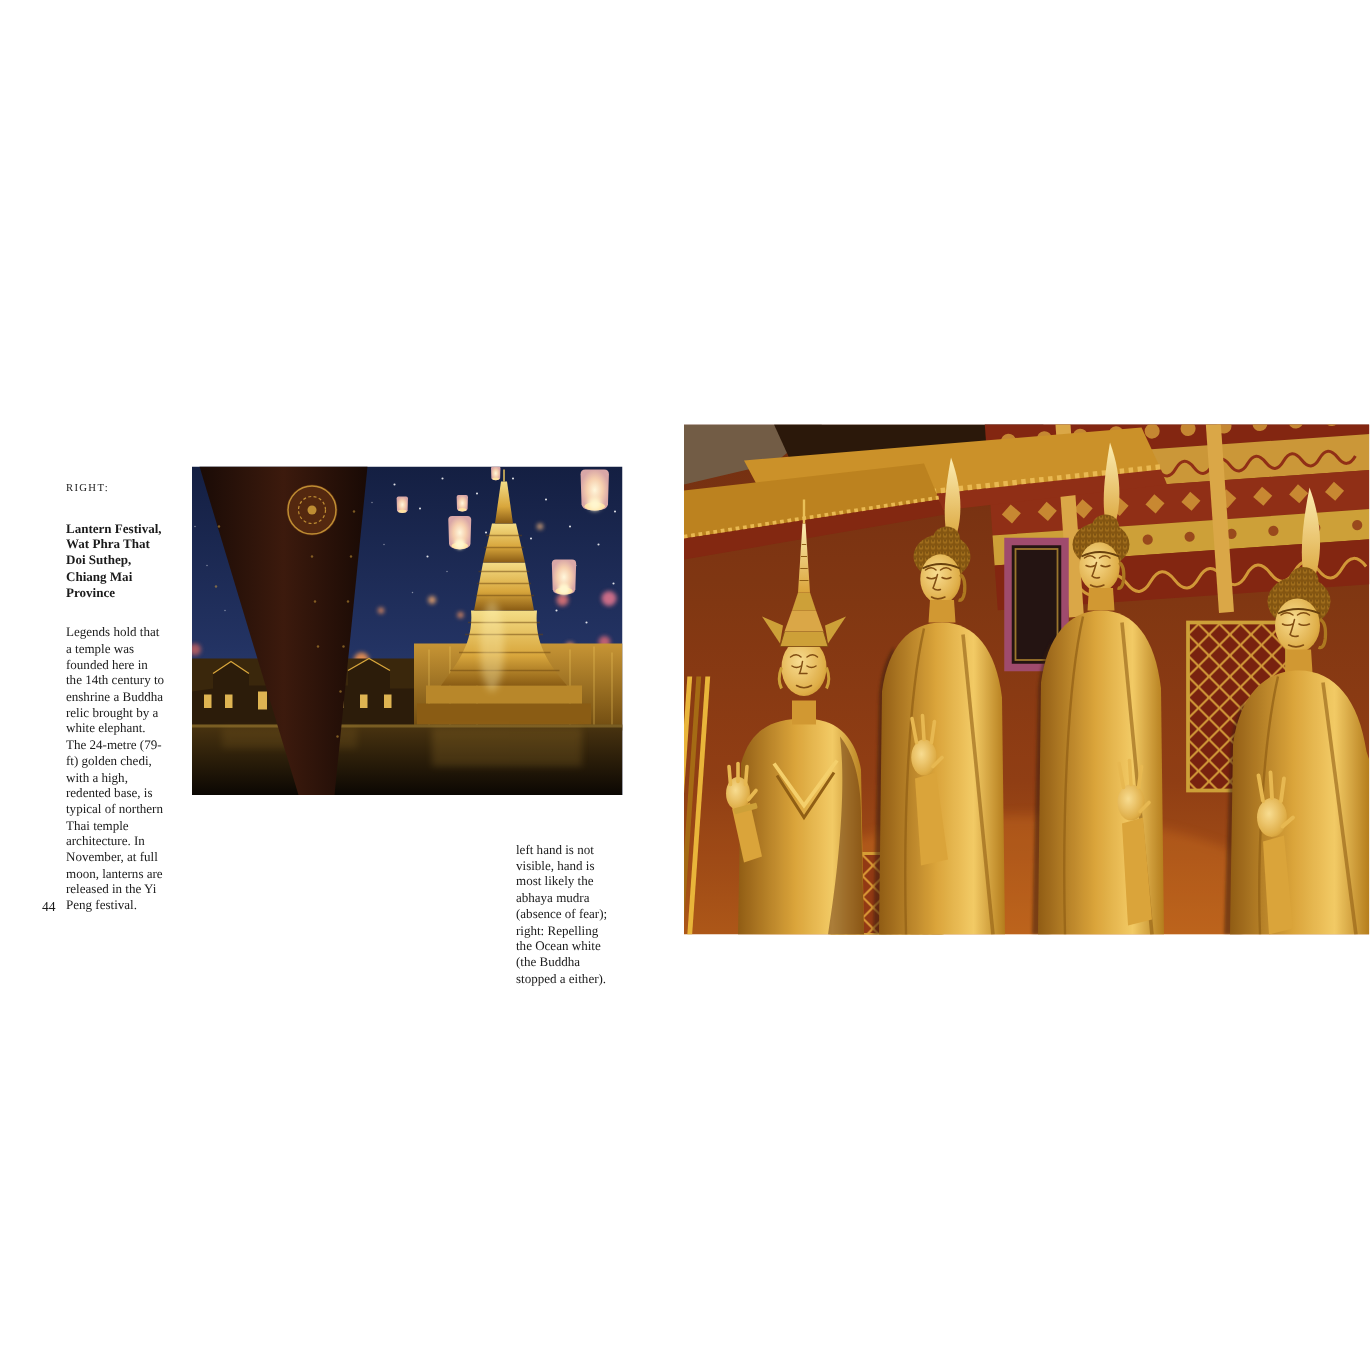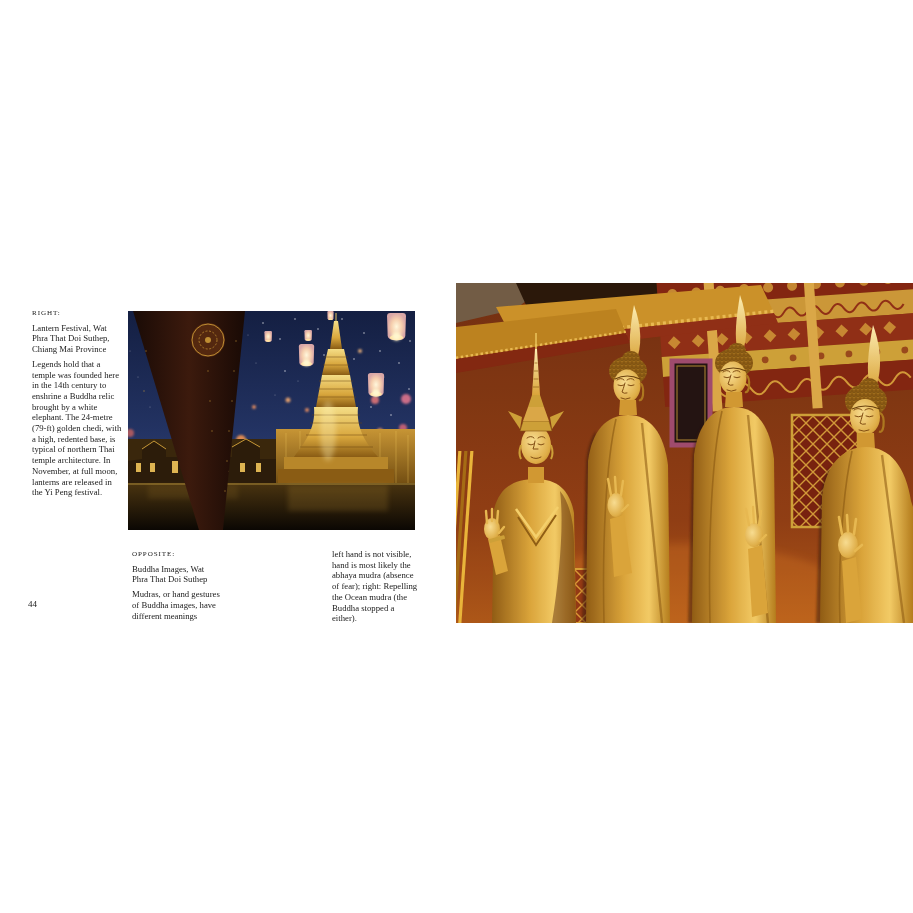--- a/index.html
+++ b/index.html
@@ -1,21 +1,21 @@
 <!DOCTYPE html>
 <html><head>
 <meta charset="utf-8">
 <style>
   html,body{margin:0;padding:0;background:#ffffff;}
   .spread{position:relative;width:913px;height:913px;background:#fff;overflow:hidden;
           font-family:"Liberation Serif", serif;color:#1b1b1b;}
   .cap{font-size:8.7px;line-height:10.7px;letter-spacing:0;}
-  .cap p{margin:4px;}
+  .cap p{margin:16px;}
   .cap-label{font-size:7.1px;letter-spacing:.9px;margin:0 0 2px 0;}
-  .cap-title{font-weight:normal;margin:0;}
+  .cap-title{font-weight:bold;margin:0;}
   .it{}
   .left-note{position:absolute;left:28px;top:304px;width:99px;}
   .cap-col{position:absolute;top:545px;width:96px;}
   .col1{left:128px;}
   .col2{left:228px;}
   .col3{left:328px;}
   .folio{position:absolute;left:28px;top:599px;font-size:9px;}
   figure.photo{position:absolute;margin:0;padding:0;}
   .photo-left{left:128px;top:311px;width:287px;height:219px;}
   .photo-right{left:456px;top:283px;width:457px;height:340px;}
@@ -221,27 +221,22 @@
           <ellipse cx="10" cy="23.4" rx="6.5" ry="2.6" fill="#ffe2a2"></ellipse>
         </g>
         <g transform="translate(199,0) scale(.35)">
           <path d="M1,3 Q1,0 4,0 L16,0 Q19,0 19,3 L18.4,22 Q18,26 10,26 Q2,26 1.6,22 Z" fill="url(#lant)"></path>
           <ellipse cx="10" cy="23.4" rx="6.5" ry="2.6" fill="#ffe2a2"></ellipse>
         </g>
       </g>
     </svg>
   </figure>
 
-  <div class="cap-col col1 cap">
-    <p class="cap-label">OPPOSITE:</p>
-    <p class="cap-title">Buddha Images, Wat Phra That Doi Suthep</p>
-    <p><span class="it">Mudras</span><span>, or hand gestures of Buddha images, have different meanings</span></p>
-  </div>
   <div class="cap-col col3 cap">
-    <p><span>left hand is not visible, hand is most likely the </span><span class="it">abhaya mudra</span><span> (absence of fear); right: Repelling the Ocean </span><span class="it">mudra</span><span> (the Buddha stopped a either).</span></p>
+    <p><span>left hand is not visible, hand is most likely the </span><span class="it">abhaya mudra</span><span> (absence of fear); right: Repelling the Ocean </span><span class="it">white</span><span> (the Buddha stopped a either).</span></p>
   </div>
 
   <div class="folio">44</div>
 
   <figure class="photo photo-right">
     <svg viewBox="0 0 457 340" preserveAspectRatio="none" aria-hidden="true">
       <defs>
         <linearGradient id="rbg" x1="0" y1="0" x2="0" y2="1">
           <stop offset="0" stop-color="#6a2a10"></stop>
             <stop offset=".7" stop-color="#8a3a14"></stop>

